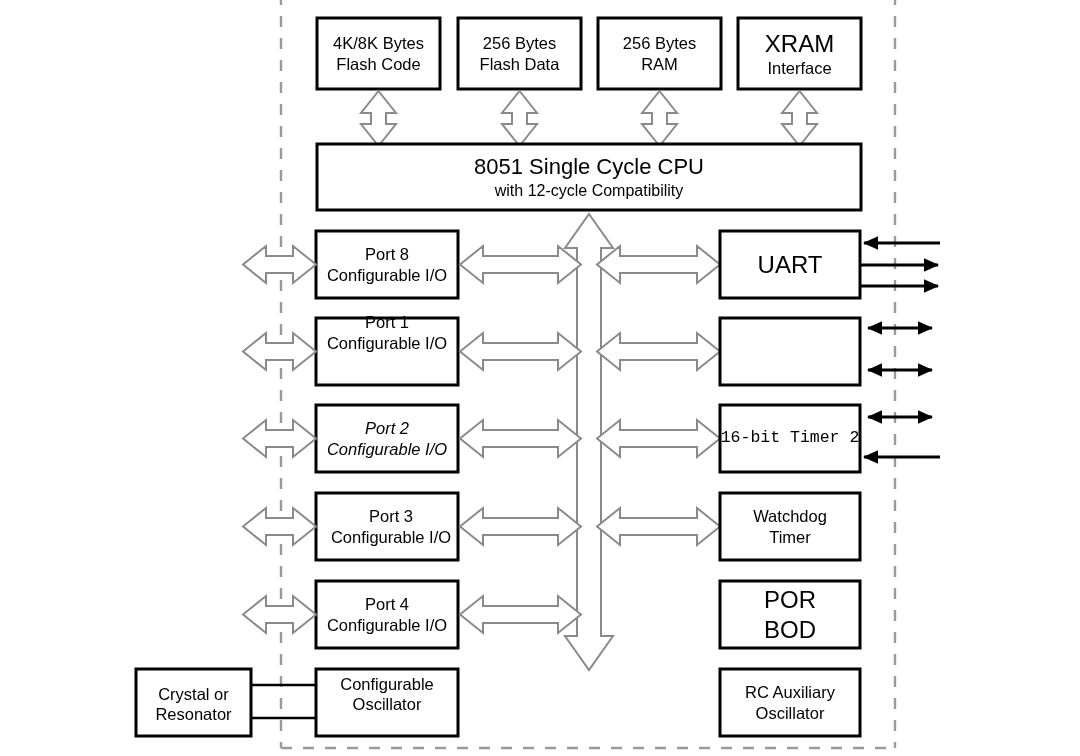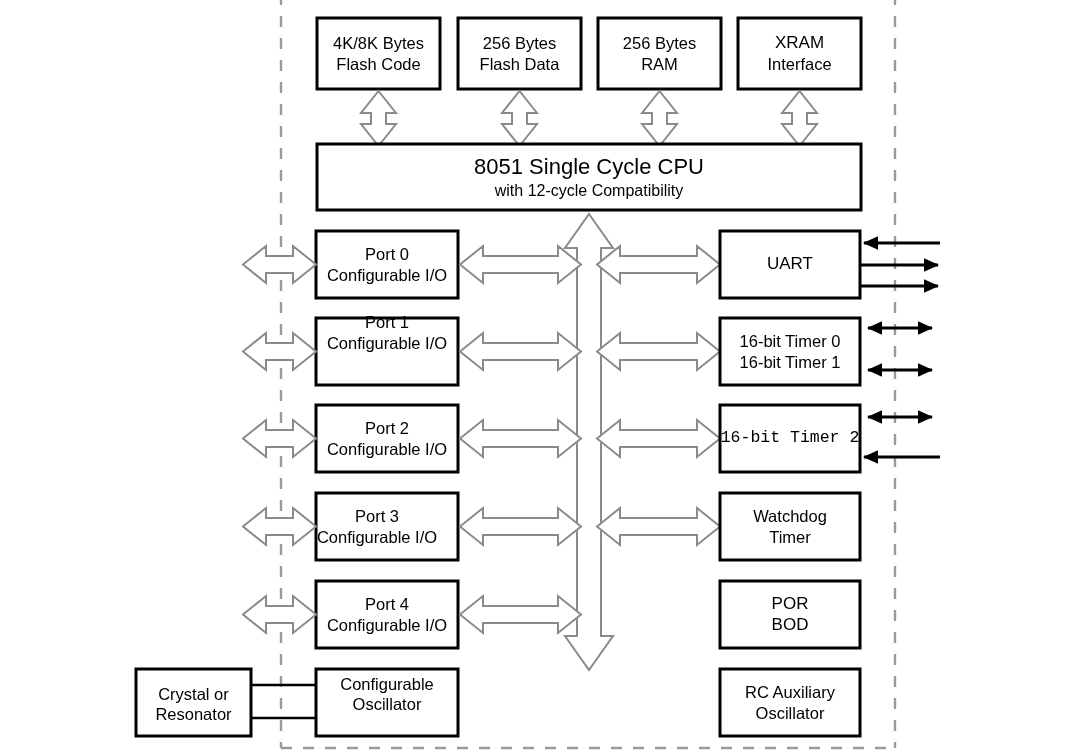--- a/index.html
+++ b/index.html
@@ -63,21 +63,21 @@
     color: #000000;
     font-family: "Liberation Sans", sans-serif;
     line-height: 1.22;
     pointer-events: none;
     white-space: pre;
   }
   .blk-label span { display: block; }
   .fs-small  { font-size: 16.5px; }
   .fs-cpu1   { font-size: 22px; }
   .fs-cpu2   { font-size: 16px; }
-  .fs-uart   { font-size: 17px; }
+  .fs-uart   { font-size: 24px; }
 </style>
 </head>
 <body>
 
 <div id="diagram-root">
 
   <svg id="diagram-svg" viewBox="0 0 1080 756" xmlns="http://www.w3.org/2000/svg">
 
     <defs>
       <marker id="arrowR" viewBox="0 0 10 10" refX="9.2" refY="5" markerWidth="5.2" markerHeight="5.2" orient="auto-start-reverse">
@@ -195,46 +195,42 @@
     <span class="fs-uart">XRAM</span>
     <span>Interface</span>
   </div>
 
   <div class="blk-label" style="left:317px; top:144px; width:544px; height:66px;">
     <span class="fs-cpu1">8051 Single Cycle CPU</span>
     <span class="fs-cpu2">with 12-cycle Compatibility</span>
   </div>
 
   <div class="blk-label fs-small" style="left:316px; top:231px; width:142px; height:67px;">
-    <span>Port 0</span>
+    <span>Port 8</span>
     <span>Configurable I/O</span>
   </div>
   <div class="blk-label fs-small" style="left:316px; top:299px; width:142px; height:67px;">
     <span>Port 1</span>
     <span>Configurable I/O</span>
   </div>
-  <div class="blk-label fs-small" style="left:316px; top:405px; width:142px; height:67px;">
+  <div class="blk-label fs-small" style="left:316px; top:405px; width:142px; height:67px;font-style:italic;">
     <span>Port 2</span>
     <span>Configurable I/O</span>
   </div>
-  <div class="blk-label fs-small" style="left:316px; top:493px; width:122px; height:67px;">
+  <div class="blk-label fs-small" style="left:316px; top:493px; width:122px; height:67px;padding-left:14px;">
     <span>Port 3</span>
     <span>Configurable I/O</span>
   </div>
   <div class="blk-label fs-small" style="left:316px; top:581px; width:142px; height:67px;">
     <span>Port 4</span>
     <span>Configurable I/O</span>
   </div>
 
   <div class="blk-label fs-uart" style="left:720px; top:231px; width:140px; height:67px;">
     <span>UART</span>
-  </div>
-  <div class="blk-label fs-small" style="left:720px; top:318px; width:140px; height:67px;">
-    <span>16-bit Timer 0</span>
-    <span>16-bit Timer 1</span>
   </div>
   <div class="blk-label fs-small" style="left:720px; top:405px; width:140px; height:67px;font-family:Liberation Mono, monospace;">
     <span>16-bit Timer 2</span>
   </div>
   <div class="blk-label fs-uart" style="left:720px; top:581px; width:140px; height:67px;">
     <span>POR</span>
     <span>BOD</span>
   </div>
   <div class="blk-label fs-small" style="left:720px; top:493px; width:140px; height:67px;">
     <span>Watchdog</span>

